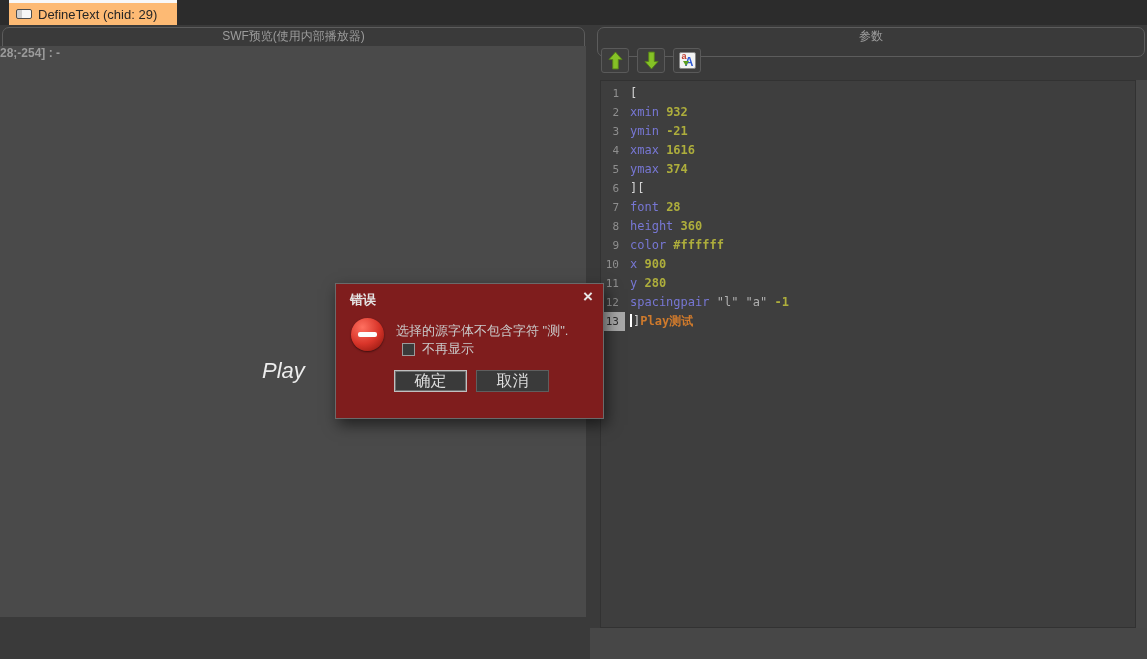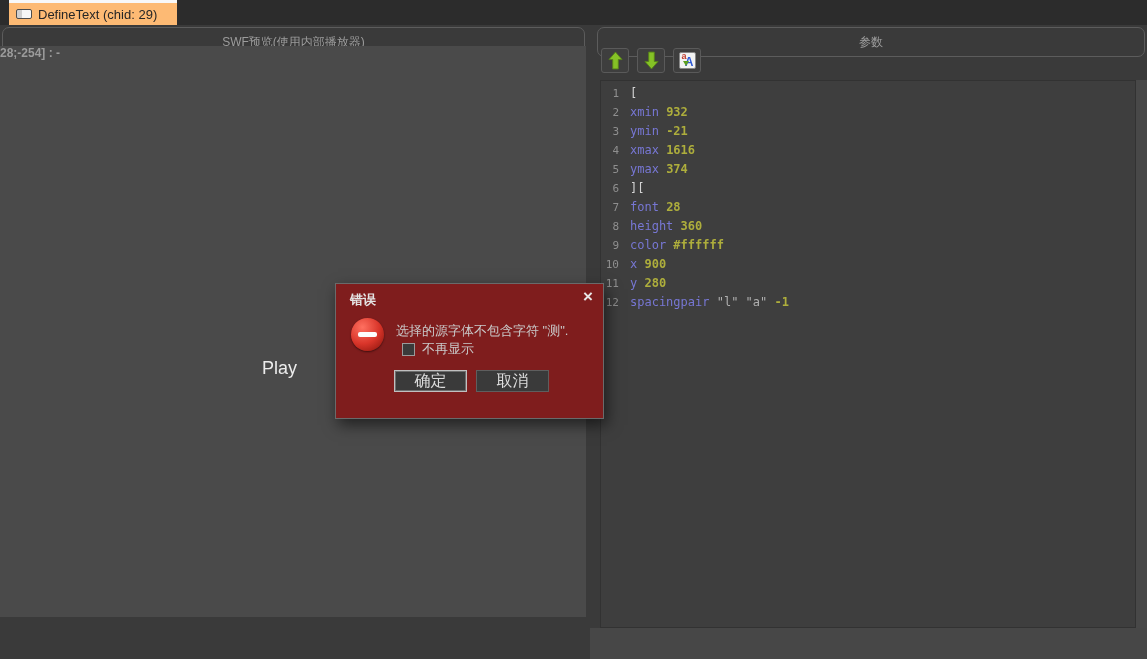--- a/index.html
+++ b/index.html
@@ -16,28 +16,28 @@
     position:absolute; left:9px; top:0; width:168px; height:25px;
     background:#fdba74; border-top:3px solid #f8f8f8;
     display:flex; align-items:center; gap:6px; padding-left:7px;
     color:#262626; font-size:13px;
   }
   .tab-icon { width:16px; height:10px; border:1px solid #4c4c4c; border-radius:2px;
     background:linear-gradient(to right,#cfcfcf 38%,#f6f6f6 38%); flex:none; }
   
   .panel-header {
     position:absolute; height:30px; border:1px solid #5c5c5c; border-radius:7px;
-    color:#9c9c9c; font-size:12px; display:flex; align-items:center; justify-content:center;
+    color:#9c9c9c; font-size:12px; display:flex; justify-content:center;
   }
   .ph-left  { left:2px;  top:27px; width:583px; }
   .ph-right { left:597px; top:27px; width:548px; }
   
   .preview-area { position:absolute; left:0; top:46px; width:586px; height:571px; background:#4a4a4a; }
   .coords { position:absolute; left:0; top:46px; color:#9b9b9b; font-size:12px;font-weight:bold; }
-  .stage-text { position:absolute; left:262px; top:312px; color:#ececec; font-size:18px; }
+  .stage-text { position:absolute; left:262px; top:312px; color:#ececec; font-size:22px;font-style:italic; }
   .preview-footer { position:absolute; left:0; top:617px; width:586px; height:29px; background:#3a3a3a; }
   
   .params-toolbar { position:absolute; left:601px; top:48px; display:flex; gap:8px; }
   .pt-btn { width:28px; height:25px; background:#3e3e3e; border:1px solid #5a5a5a; border-radius:3px;
     display:flex; align-items:center; justify-content:center; }
   .case-icon { width:17px; height:17px; background:#f2f2f2; border:1px solid #888; border-radius:2px;
     position:relative; display:inline-block; }
   .ci-a { position:absolute; left:2px; top:-2px; font:bold 9px "Liberation Sans", sans-serif; color:#c03b2e; font-style:normal; }
   .ci-A { position:absolute; right:1px; bottom:-1px; font:bold 12px "Liberation Sans", sans-serif; color:#2f5bd6; font-style:normal; }
   .ci-arr { position:absolute; left:3px; bottom:2px; width:0; height:0;
@@ -133,20 +133,21 @@
       <div class="ed-row"><span class="gut">3</span><span class="code"><span class="tk-kw">ymin </span><span class="tk-num">-21</span></span></div>
       <div class="ed-row"><span class="gut">4</span><span class="code"><span class="tk-kw">xmax </span><span class="tk-num">1616</span></span></div>
       <div class="ed-row"><span class="gut">5</span><span class="code"><span class="tk-kw">ymax </span><span class="tk-num">374</span></span></div>
       <div class="ed-row"><span class="gut">6</span><span class="code"><span class="tk-plain">][</span></span></div>
       <div class="ed-row"><span class="gut">7</span><span class="code"><span class="tk-kw">font </span><span class="tk-num">28</span></span></div>
       <div class="ed-row"><span class="gut">8</span><span class="code"><span class="tk-kw">height </span><span class="tk-num">360</span></span></div>
       <div class="ed-row"><span class="gut">9</span><span class="code"><span class="tk-kw">color </span><span class="tk-num">#ffffff</span></span></div>
       <div class="ed-row"><span class="gut">10</span><span class="code"><span class="tk-kw">x </span><span class="tk-num">900</span></span></div>
       <div class="ed-row"><span class="gut">11</span><span class="code"><span class="tk-kw">y </span><span class="tk-num">280</span></span></div>
       <div class="ed-row"><span class="gut">12</span><span class="code"><span class="tk-kw">spacingpair </span><span class="tk-str">"l" "a" </span><span class="tk-num">-1</span></span></div>
+      <div class="ed-row"><span class="gut cur">13</span><span class="code"><span class="caret"></span><span class="tk-plain">]</span><span class="tk-modtext">Play测试</span></span></div>
     </div>
 </div>
 <div class="editor-scroll"></div>
 
 <div class="actions-row">
   
   
 </div>
 
 <div class="dialog">

